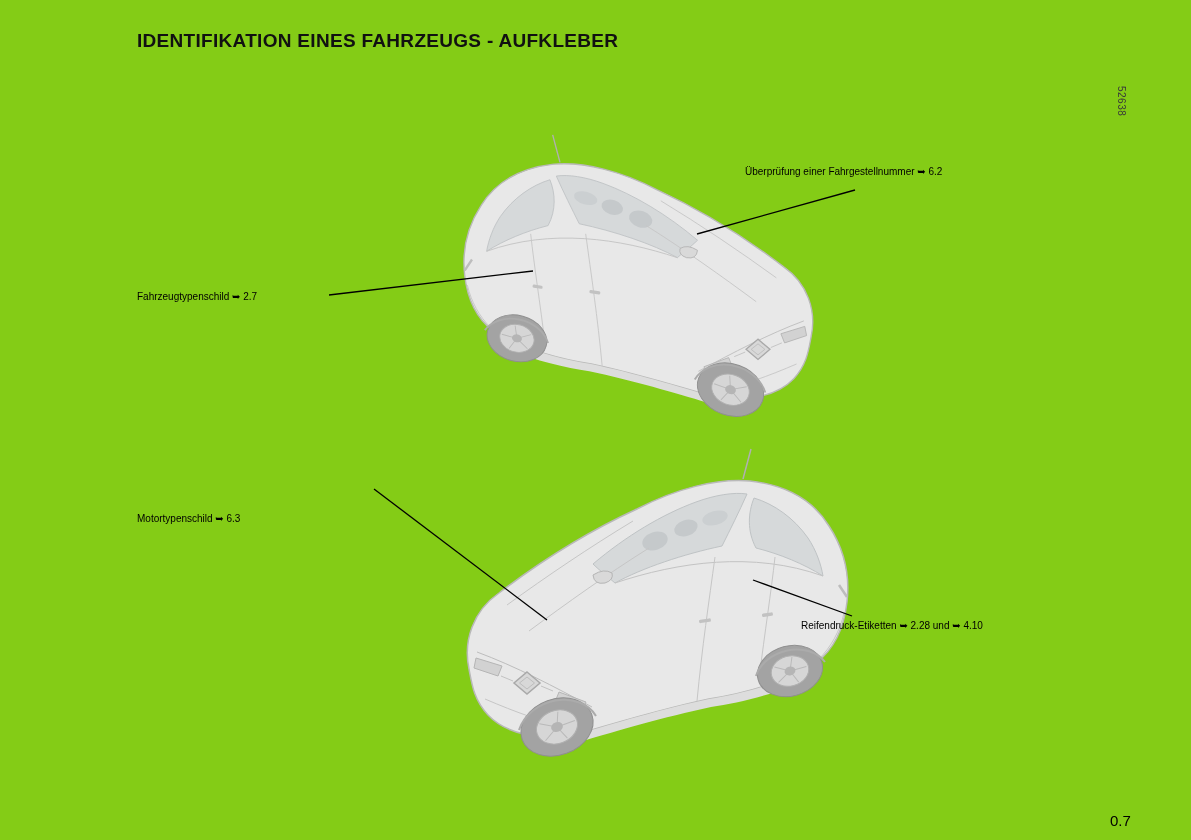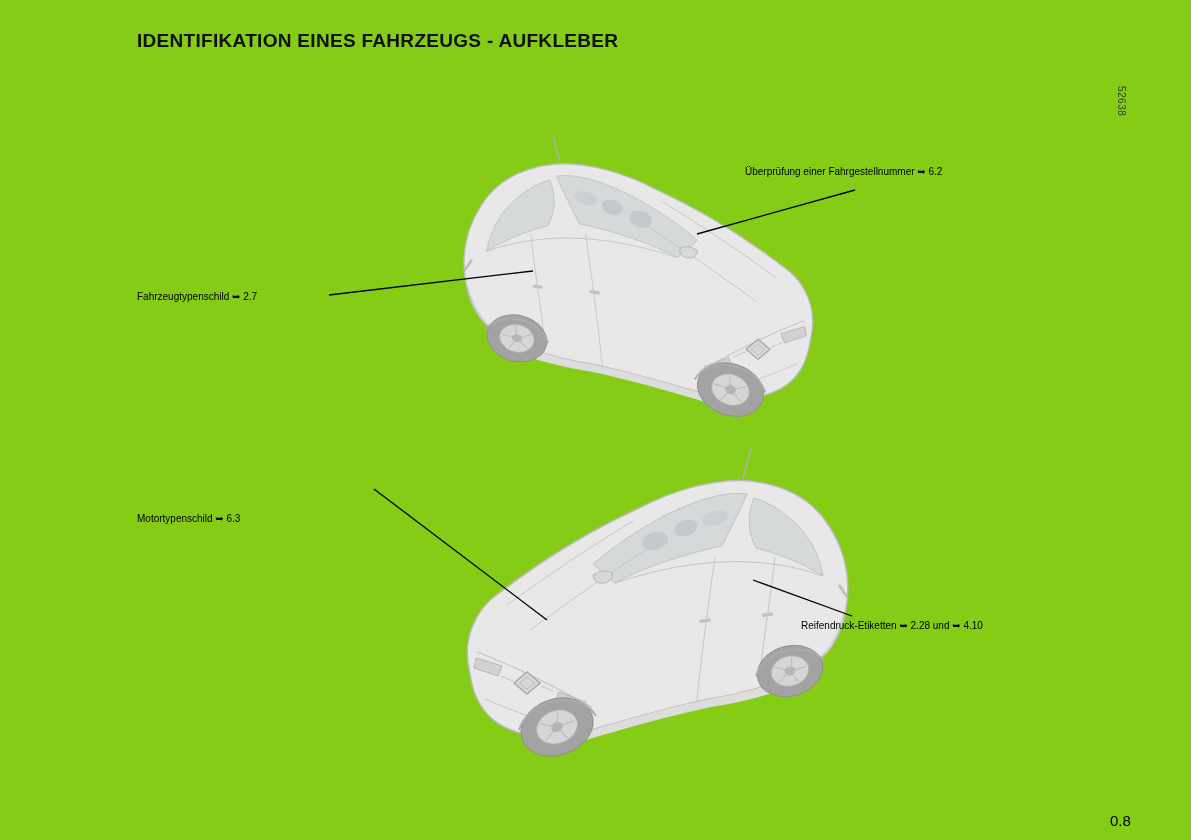--- a/index.html
+++ b/index.html
@@ -134,15 +134,15 @@
     <line x1="329" y1="295" x2="533" y2="271"></line>
     <line x1="374" y1="489" x2="547" y2="620"></line>
     <line x1="852" y1="616" x2="753" y2="580"></line>
   </svg>
 
   <div class="callout callout-vin">Überprüfung einer Fahrgestellnummer ➥ 6.2</div>
   <div class="callout callout-typeplate">Fahrzeugtypenschild ➥ 2.7</div>
   <div class="callout callout-engine">Motortypenschild ➥ 6.3</div>
   <div class="callout callout-tyre">Reifendruck-Etiketten ➥ 2.28 und ➥ 4.10</div>
 
-  <div class="page-number">0.8</div>
+  <div class="page-number">0.7</div>
 
 </div>
 
 </body></html>

